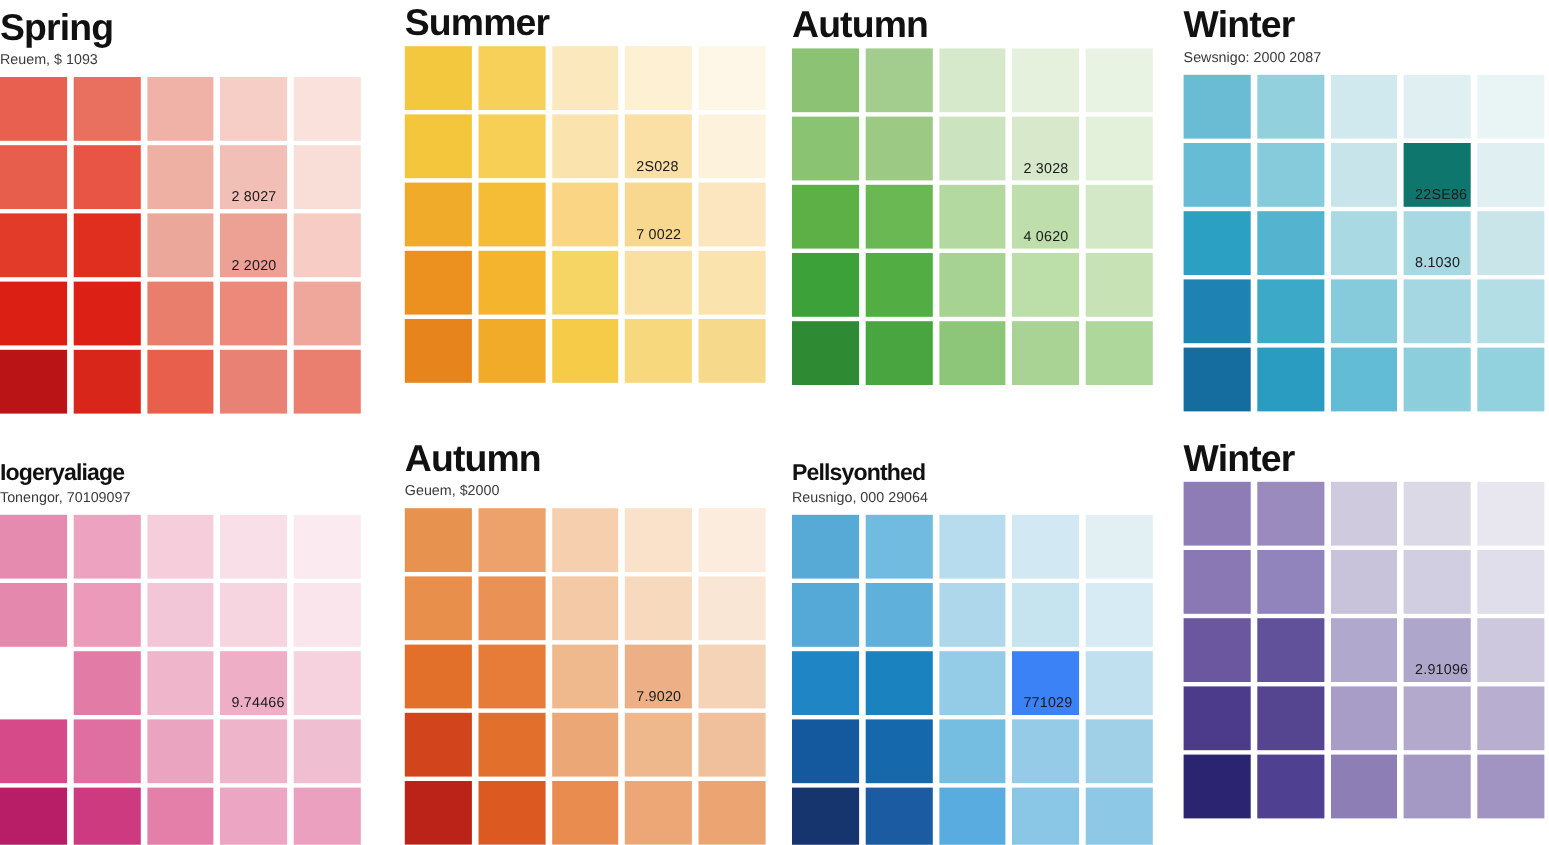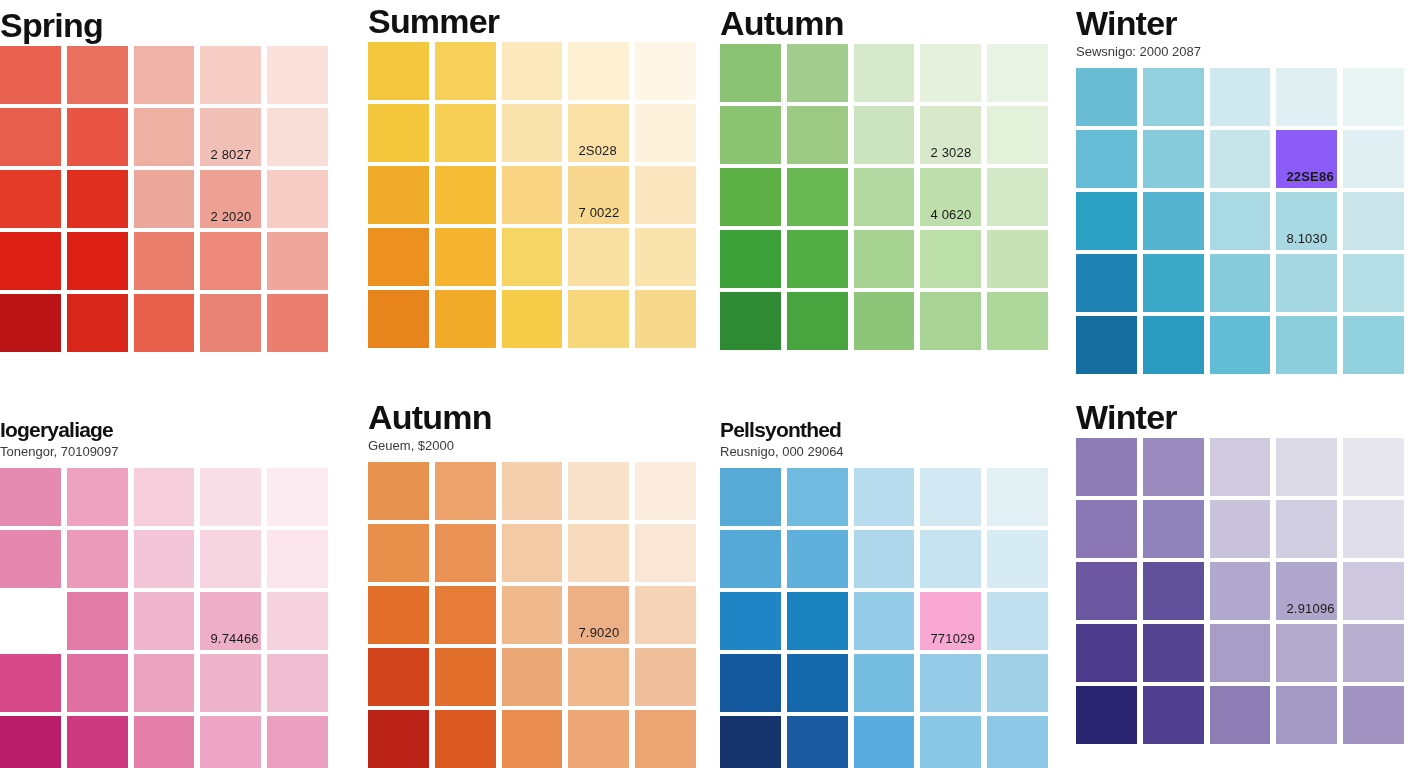--- a/index.html
+++ b/index.html
@@ -86,20 +86,21 @@
   #panel-6 .panel-title { font-size: 21px; line-height: 24px; }
   #panel-4 .panel-subtitle,
   #panel-6 .panel-subtitle { }
 </style>
 </head>
 <body style="background: rgb(255, 255, 255);">
 
 <div id="board">
     <section class="panel" id="panel-0">
       <h2 class="panel-title">Spring</h2>
+      <p class="panel-subtitle">Reuem, $ 1093</p>
       <div class="swatch-grid">
         <div class="swatch" style="background-color: rgb(232, 96, 79);"></div>
         <div class="swatch" style="background-color: rgb(233, 112, 95);"></div>
         <div class="swatch" style="background-color: rgb(240, 178, 166);"></div>
         <div class="swatch" style="background-color: rgb(246, 206, 198);"></div>
         <div class="swatch" style="background-color: rgb(250, 225, 219);"></div>
         <div class="swatch" style="background-color: rgb(231, 94, 77);"></div>
         <div class="swatch" style="background-color: rgb(232, 85, 68);"></div>
         <div class="swatch" style="background-color: rgb(239, 176, 164);"></div>
         <div class="swatch" style="background-color: rgb(242, 191, 182);">
@@ -198,21 +199,21 @@
       <p class="panel-subtitle">Sewsnigo: 2000 2087</p>
       <div class="swatch-grid">
         <div class="swatch" style="background-color: rgb(105, 188, 212);"></div>
         <div class="swatch" style="background-color: rgb(147, 208, 221);"></div>
         <div class="swatch" style="background-color: rgb(208, 233, 238);"></div>
         <div class="swatch" style="background-color: rgb(224, 240, 242);"></div>
         <div class="swatch" style="background-color: rgb(233, 244, 245);"></div>
         <div class="swatch" style="background-color: rgb(103, 188, 213);"></div>
         <div class="swatch" style="background-color: rgb(134, 203, 219);"></div>
         <div class="swatch" style="background-color: rgb(199, 228, 234);"></div>
-        <div class="swatch" style="background-color: #8b5cf6; font-weight: bold;">
+        <div class="swatch" style="background-color: #0f766e;">
           <span class="swatch-label">22SE86</span>
         </div>
         <div class="swatch" style="background-color: rgb(223, 239, 242);"></div>
         <div class="swatch" style="background-color: rgb(44, 160, 194);"></div>
         <div class="swatch" style="background-color: rgb(84, 179, 207);"></div>
         <div class="swatch" style="background-color: rgb(169, 217, 227);"></div>
         <div class="swatch" style="background-color: rgb(168, 216, 225);">
           <span class="swatch-label">8.1030</span>
         </div>
         <div class="swatch" style="background-color: rgb(201, 229, 234);"></div>
@@ -304,21 +305,21 @@
         <div class="swatch" style="background-color: rgb(210, 233, 243);"></div>
         <div class="swatch" style="background-color: rgb(226, 240, 244);"></div>
         <div class="swatch" style="background-color: rgb(85, 169, 214);"></div>
         <div class="swatch" style="background-color: rgb(95, 176, 218);"></div>
         <div class="swatch" style="background-color: rgb(174, 215, 235);"></div>
         <div class="swatch" style="background-color: rgb(198, 227, 240);"></div>
         <div class="swatch" style="background-color: rgb(215, 235, 244);"></div>
         <div class="swatch" style="background-color: rgb(31, 133, 196);"></div>
         <div class="swatch" style="background-color: rgb(27, 130, 192);"></div>
         <div class="swatch" style="background-color: rgb(148, 203, 231);"></div>
-        <div class="swatch" style="background-color: #f9a8d4;">
+        <div class="swatch" style="background-color: #3b82f6;">
           <span class="swatch-label">771029</span>
         </div>
         <div class="swatch" style="background-color: rgb(192, 224, 239);"></div>
         <div class="swatch" style="background-color: rgb(20, 89, 158);"></div>
         <div class="swatch" style="background-color: rgb(21, 104, 171);"></div>
         <div class="swatch" style="background-color: rgb(118, 189, 226);"></div>
         <div class="swatch" style="background-color: rgb(149, 203, 230);"></div>
         <div class="swatch" style="background-color: rgb(159, 208, 232);"></div>
         <div class="swatch" style="background-color: rgb(22, 52, 110);"></div>
         <div class="swatch" style="background-color: rgb(26, 91, 161);"></div>

